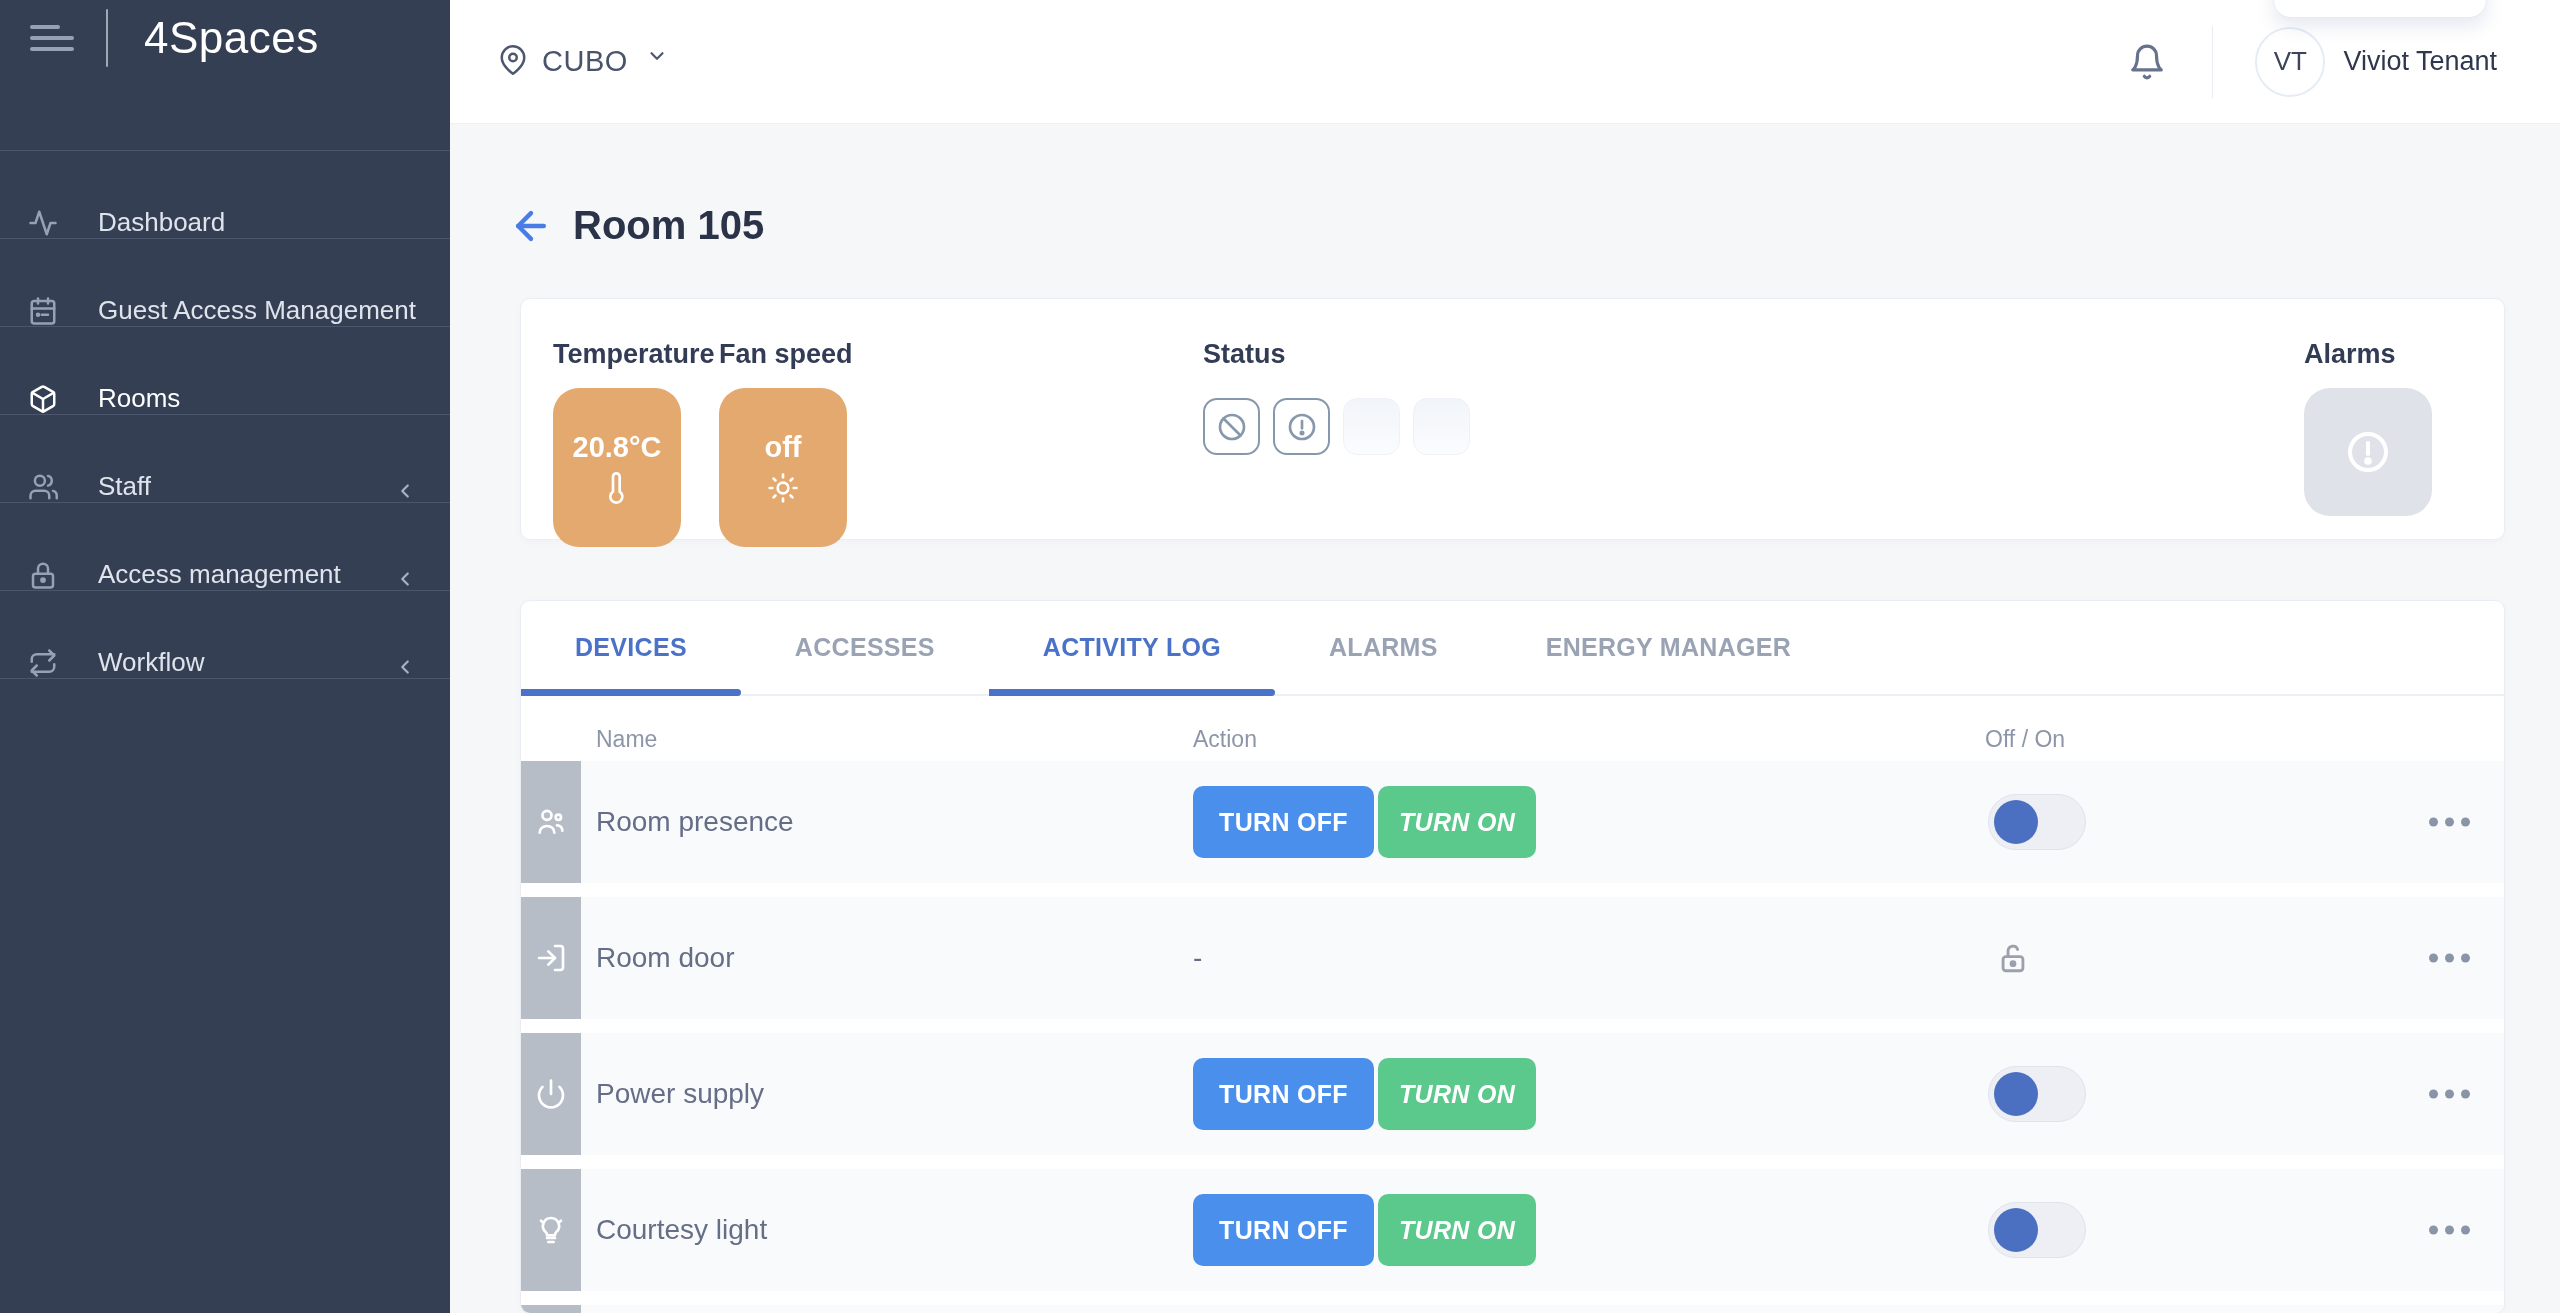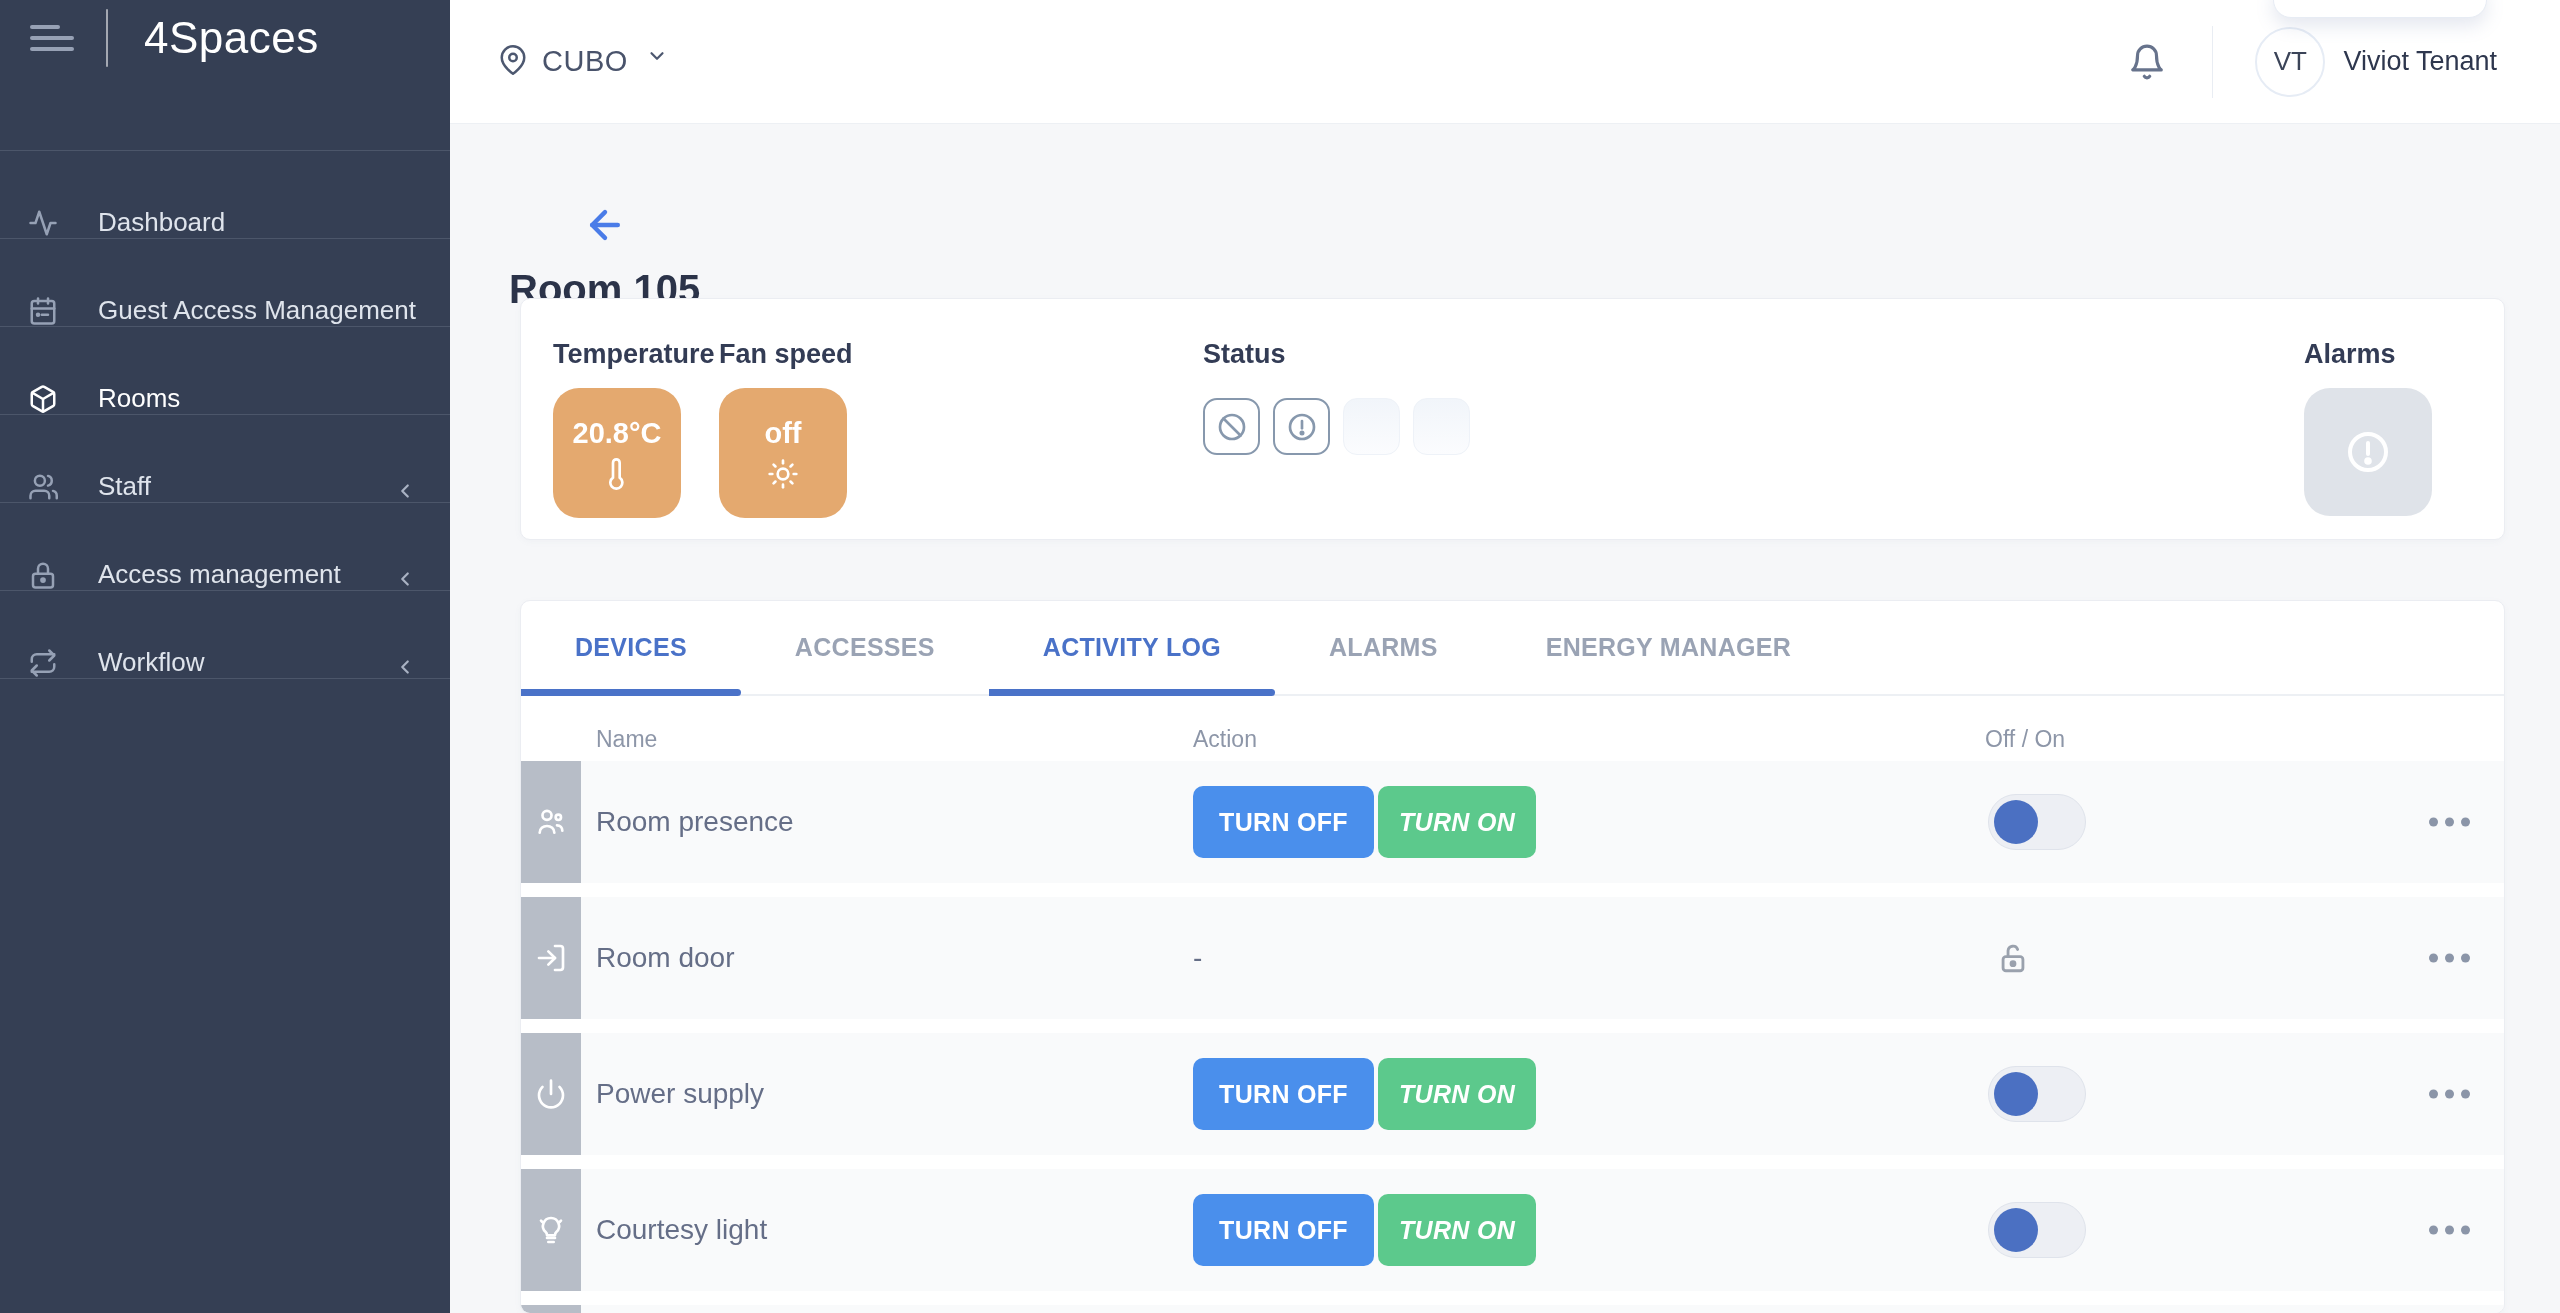--- a/index.html
+++ b/index.html
@@ -39,33 +39,33 @@
   .topbar-spacer { flex:1 1 auto; }
   .bell-btn { width:38px; height:40px; color:#67738c; cursor:pointer; }
   .topbar-divider { width:1px; height:72px; background:#e9edf3; margin:0 42px 0 46px; }
   .user-chip { display:flex; align-items:center; gap:18px; cursor:pointer; }
   .avatar { width:70px; height:70px; border-radius:50%; background:#ffffff; border:2px solid #e6ecf5; display:flex; align-items:center; justify-content:center; font-size:26px; font-weight:500; color:#3b4458; }
   .user-name { font-size:27px; font-weight:500; color:#2e374e; }
   .top-popover-peek { position:absolute; top:-20px; right:73px; width:214px; height:38px; background:#ffffff; border:1px solid #e7ecf4; border-radius:18px; box-shadow:0 8px 18px rgba(110,130,170,0.18); }
 
   .content { position:relative; flex:1 1 auto; background:#f6f7f9; overflow:hidden; }
 
-  .page-title-row { position:absolute; top:79px; left:59px; display:flex; align-items:center; gap:20px;flex-direction:column; }
+  .page-title-row { position:absolute; top:79px; left:59px; display:flex; align-items:center; gap:20px; }
   .back-btn { width:44px; height:44px; color:#4a7ce8; cursor:pointer; }
   .page-title { font-size:40px; font-weight:700; color:#2b3349; }
 
   .card { position:absolute; left:70px; width:1985px; background:#ffffff; border:1px solid #ebedf2; border-radius:10px; box-shadow:0 2px 6px rgba(120,130,160,0.05); }
 
   
   .overview-card { top:174px; height:242px; }
   .ov-label { font-size:27px; font-weight:600; color:#333c55; }
   .metric { position:absolute; top:40px; }
   .metric-temp { left:32px; }
   .metric-fan { left:198px; }
-  .metric-tile { margin-top:18px; width:128px; height:130px; border-radius:26px; background:#e4a96f; color:#ffffff; display:flex; flex-direction:column; align-items:center; justify-content:center; gap:8px; }
+  .metric-tile { margin-top:18px; width:128px; height:159px; border-radius:26px; background:#e4a96f; color:#ffffff; display:flex; flex-direction:column; align-items:center; justify-content:center; gap:8px; }
   .metric-value { font-size:29px; font-weight:700; }
   .metric-tile .tile-icon { width:32px; height:32px; }
 
   .status-group { position:absolute; top:40px; left:682px; }
   .status-badges { margin-top:28px; display:flex; gap:13px; }
   .status-badge { width:57px; height:57px; border-radius:14px; display:flex; align-items:center; justify-content:center; }
   .status-badge.outlined { border:2px solid #8798ad; color:#8798ad; background:#ffffff; }
   .status-badge .sb-icon { width:32px; height:32px; }
   .status-badge.faint { background:linear-gradient(180deg,#f1f5fa 0%,#fbfcfe 100%); border:1px solid #eef2f8; }
 

